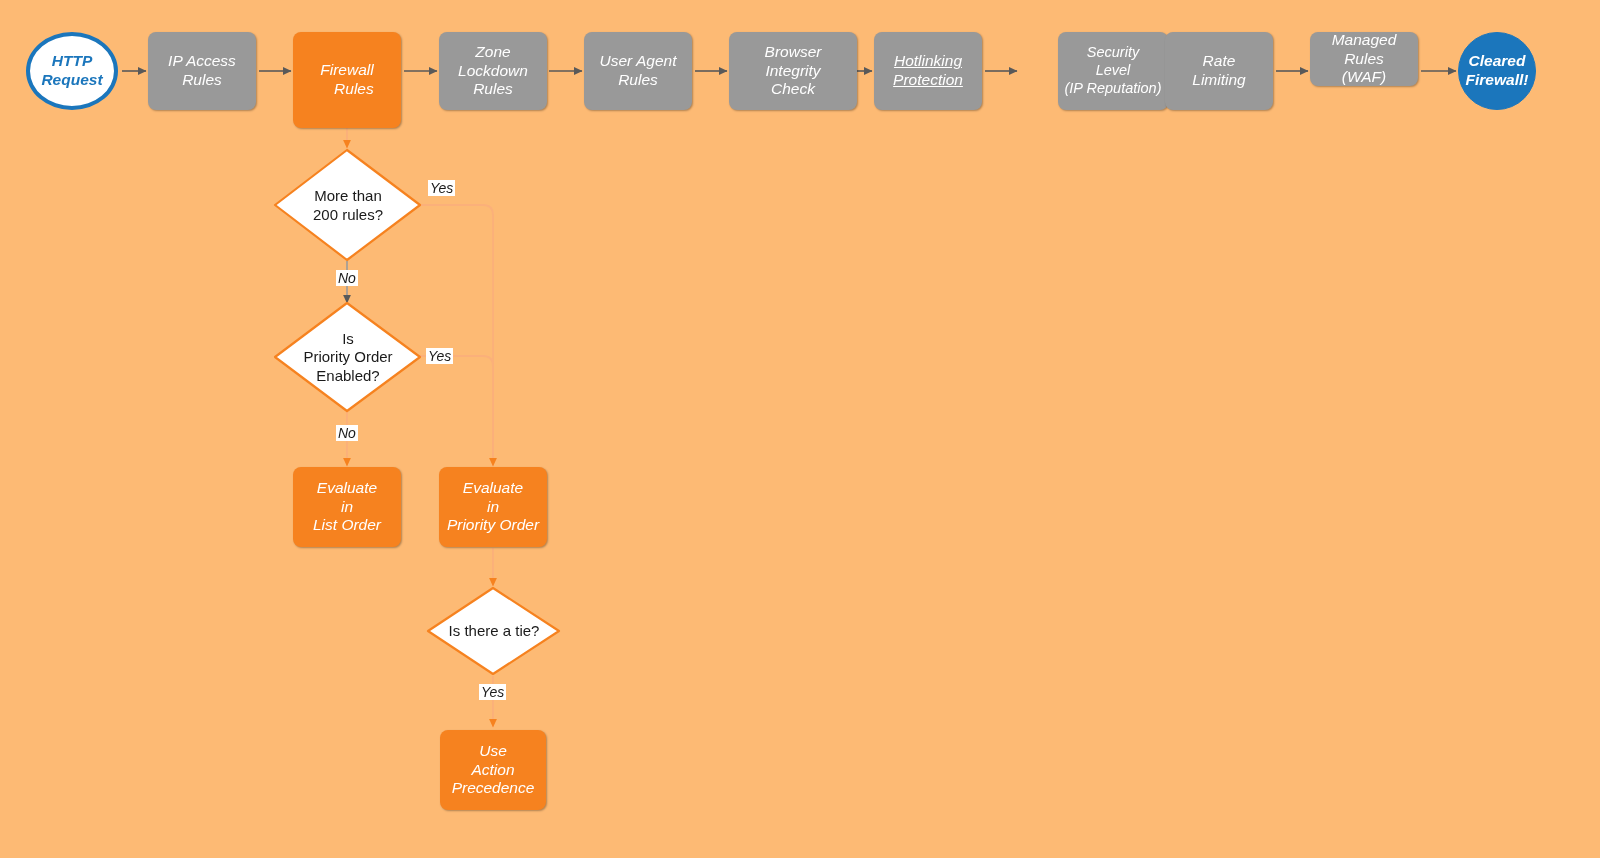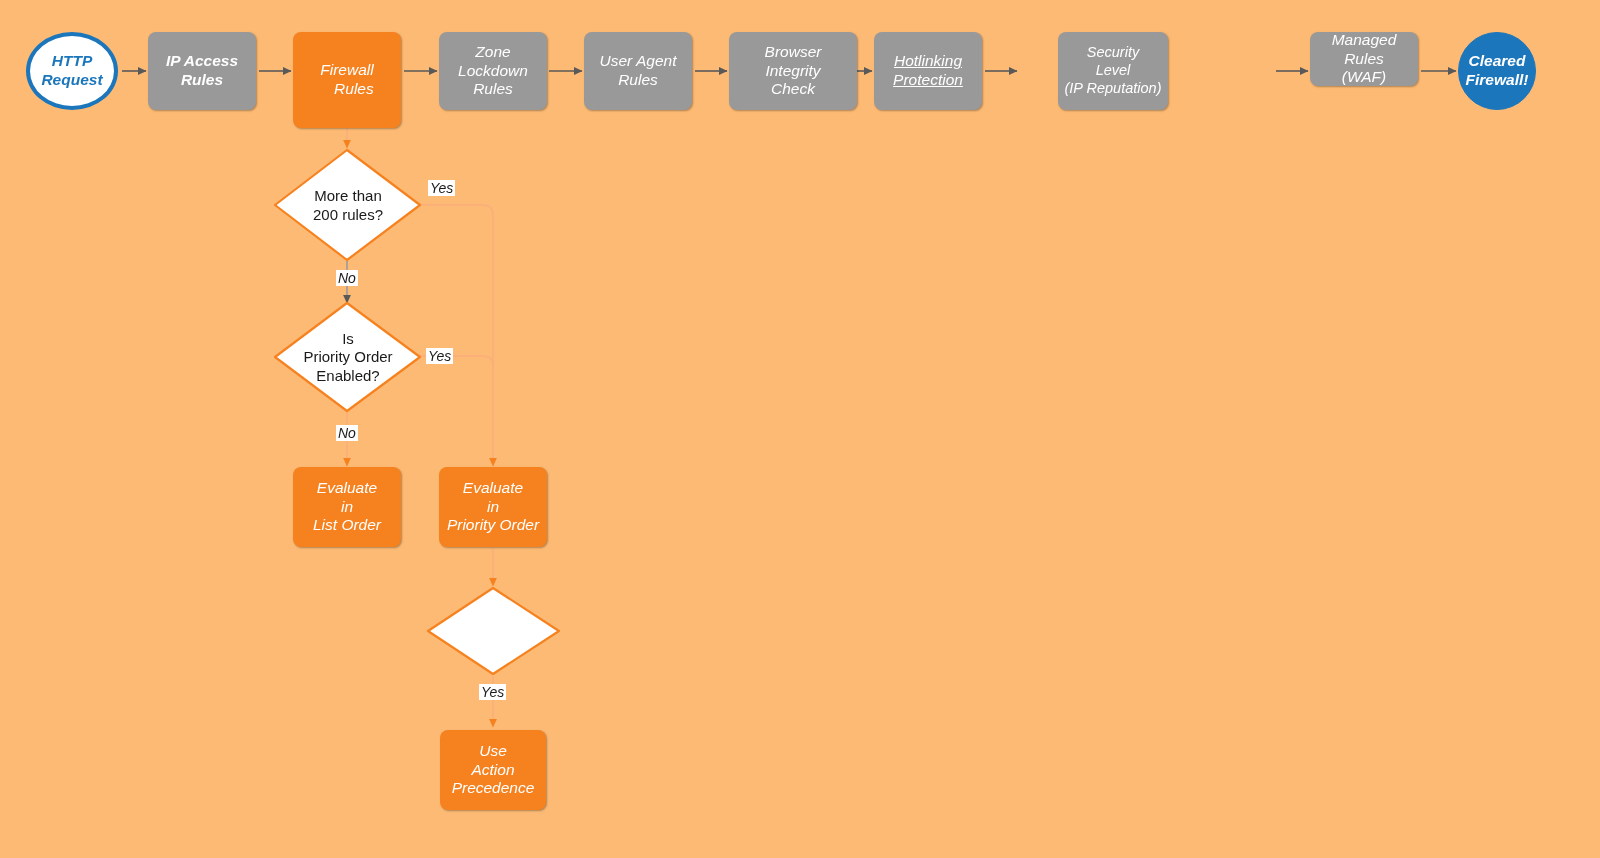--- a/index.html
+++ b/index.html
@@ -161,21 +161,21 @@
       <path d="M347,303 L420,357 L347,411 L275,357 z"></path>
       <path d="M493,588 L559,631 L493,674 L428,631 z"></path>
     </g>
   </svg>
 
   <div class="node circle circle-open" style="left:26px; top:32px; width:92px; height:78px;">
     <span class="node-label">HTTP
 Request</span>
   </div>
 
-  <div class="node box box-gray" style="left:148px; top:32px; width:108px; height:78px;font-weight:bold;">
+  <div class="node box box-gray" style="left:148px; top:32px; width:108px; height:78px;">
     <span class="node-label">IP Access
 Rules</span>
   </div>
 
   <div class="node box box-orange" style="left:293px; top:32px; width:108px; height:96px;text-align:right;">
     <span class="node-label">Firewall
 Rules</span>
   </div>
 
   <div class="node box box-gray" style="left:439px; top:32px; width:108px; height:78px;">
@@ -199,20 +199,24 @@
     <span class="node-label">Hotlinking
 Protection</span>
   </div>
 
   <div class="node box box-gray" style="left:1058px; top:32px; width:110px; height:78px; font-size:14.5px;">
     <span class="node-label">Security
 Level
 (IP Reputation)</span>
   </div>
 
+  <div class="node box box-gray" style="left:1165px; top:32px; width:108px; height:78px;">
+    <span class="node-label">Rate
+Limiting</span>
+  </div>
 
   <div class="node box box-gray" style="left:1310px; top:32px; width:108px; height:54px;">
     <span class="node-label">Managed
 Rules
 (WAF)</span>
   </div>
 
   <div class="node circle circle-filled" style="left:1458px; top:32px; width:78px; height:78px;">
     <span class="node-label">Cleared
 Firewall!</span>
@@ -222,20 +226,23 @@
     <span class="node-label">More than
 200 rules?</span>
   </div>
 
   <div class="node diamond" style="left:275px; top:303px; width:146px; height:109px;">
     <span class="node-label">Is
 Priority Order
 Enabled?</span>
   </div>
 
+  <div class="node diamond" style="left:428px; top:588px; width:132px; height:87px;">
+    <span class="node-label">Is there a tie?</span>
+  </div>
 
   <div class="node box box-orange" style="left:293px; top:467px; width:108px; height:80px;">
     <span class="node-label">Evaluate
 in
 List Order</span>
   </div>
 
   <div class="node box box-orange" style="left:439px; top:467px; width:108px; height:80px;">
     <span class="node-label">Evaluate
 in

